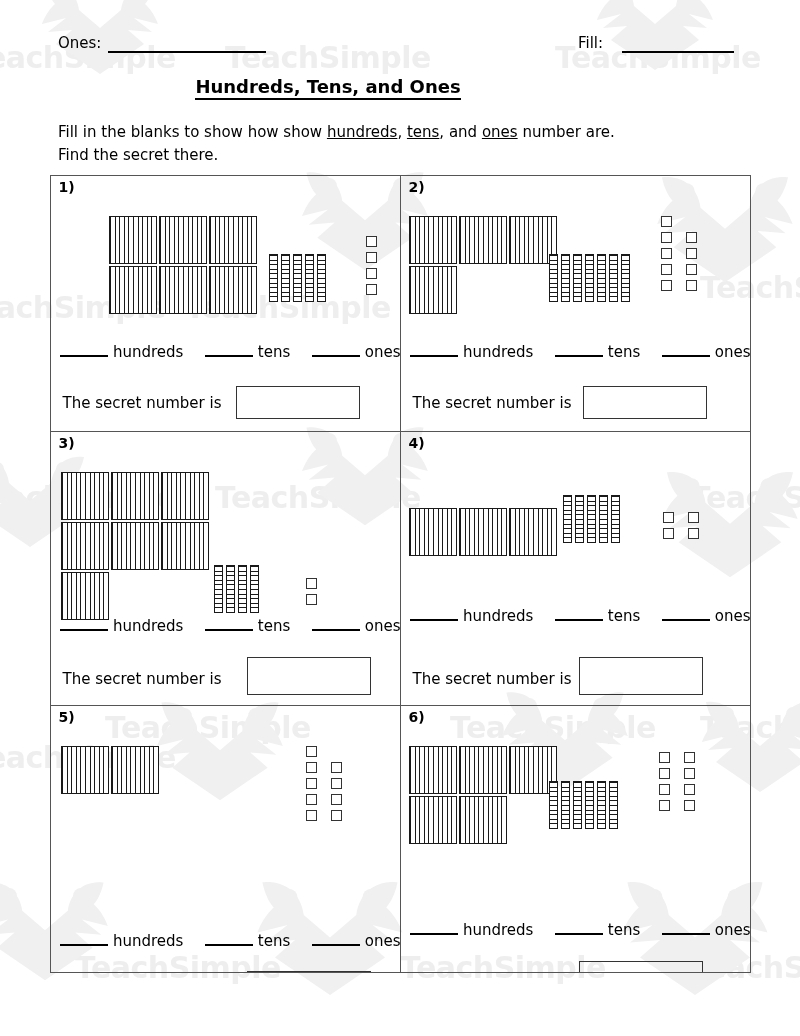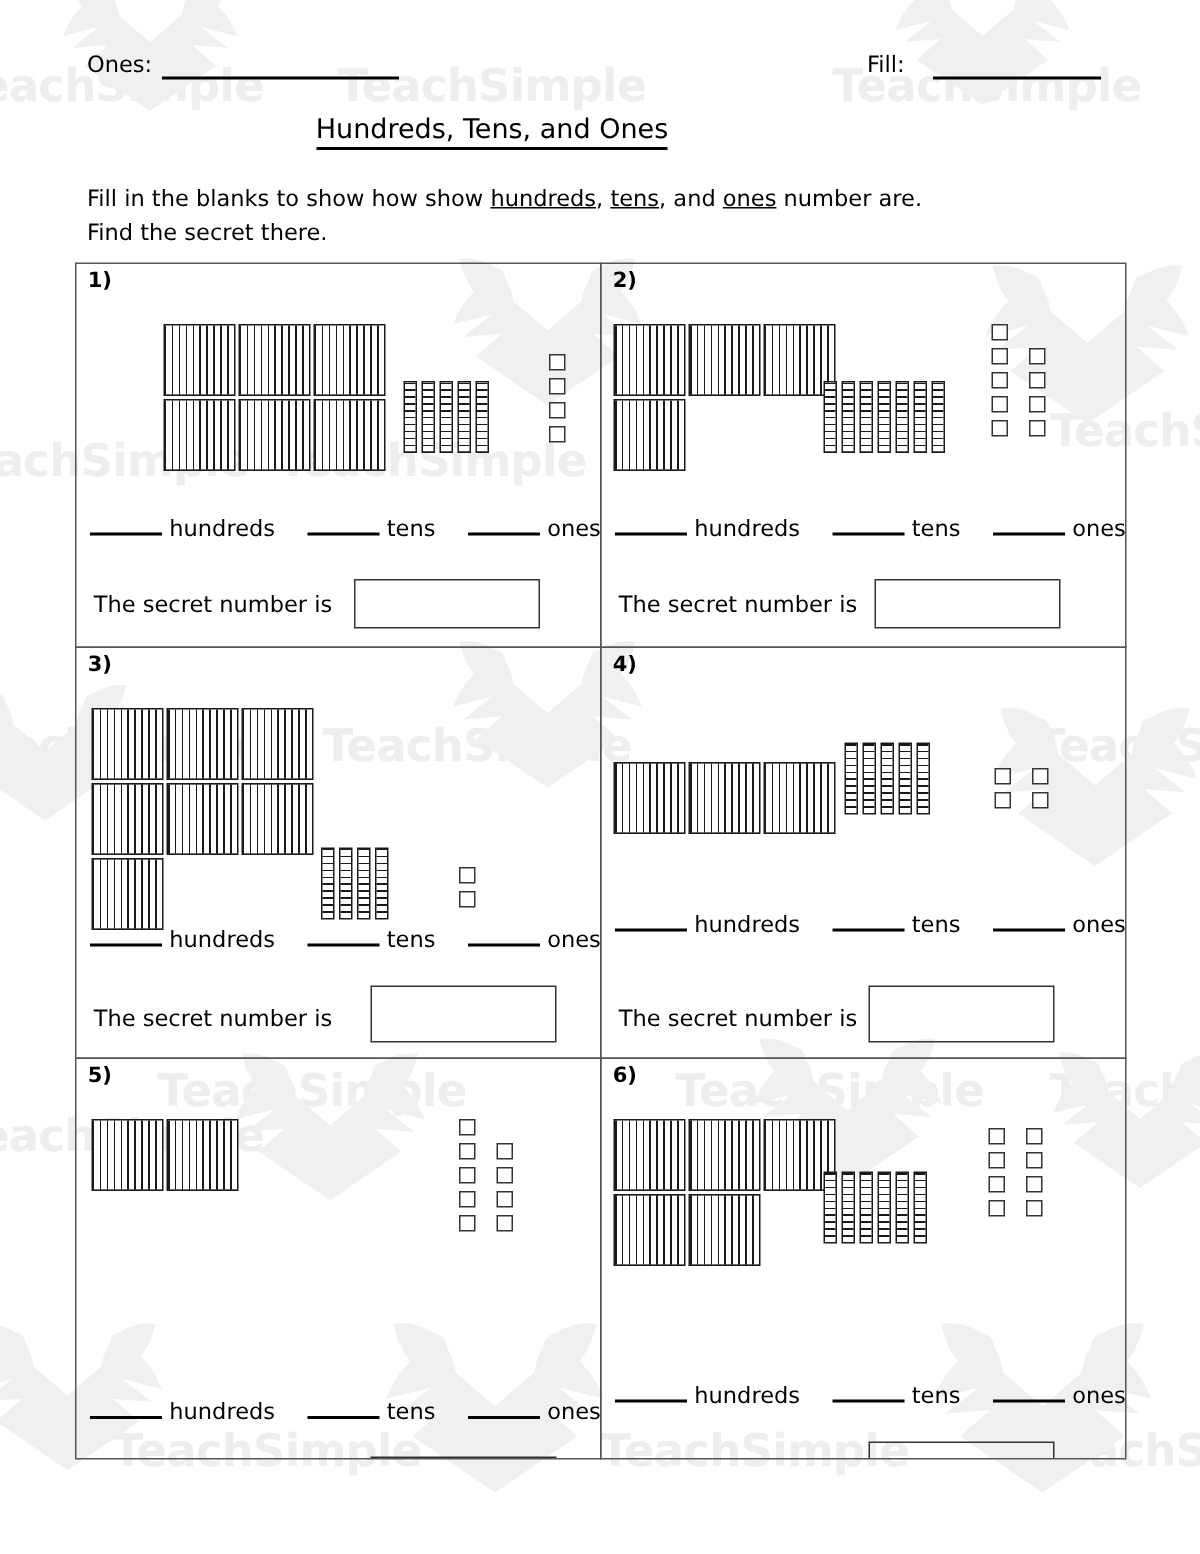--- a/index.html
+++ b/index.html
@@ -82,21 +82,21 @@
     border-bottom: 2px solid #000;
   }
 
   #title {
     position: absolute;
     top: 76px;
     left: 0;
     width: 656px;
     text-align: center;
     font-size: 18px;
-    font-weight: normal;
+    font-weight: bold;
     z-index: 2;
   }
   #title span {
     border-bottom: 2px solid #000;
     padding-bottom: 1px;
   }
 
   .instr {
     position: absolute;
     left: 58px;

